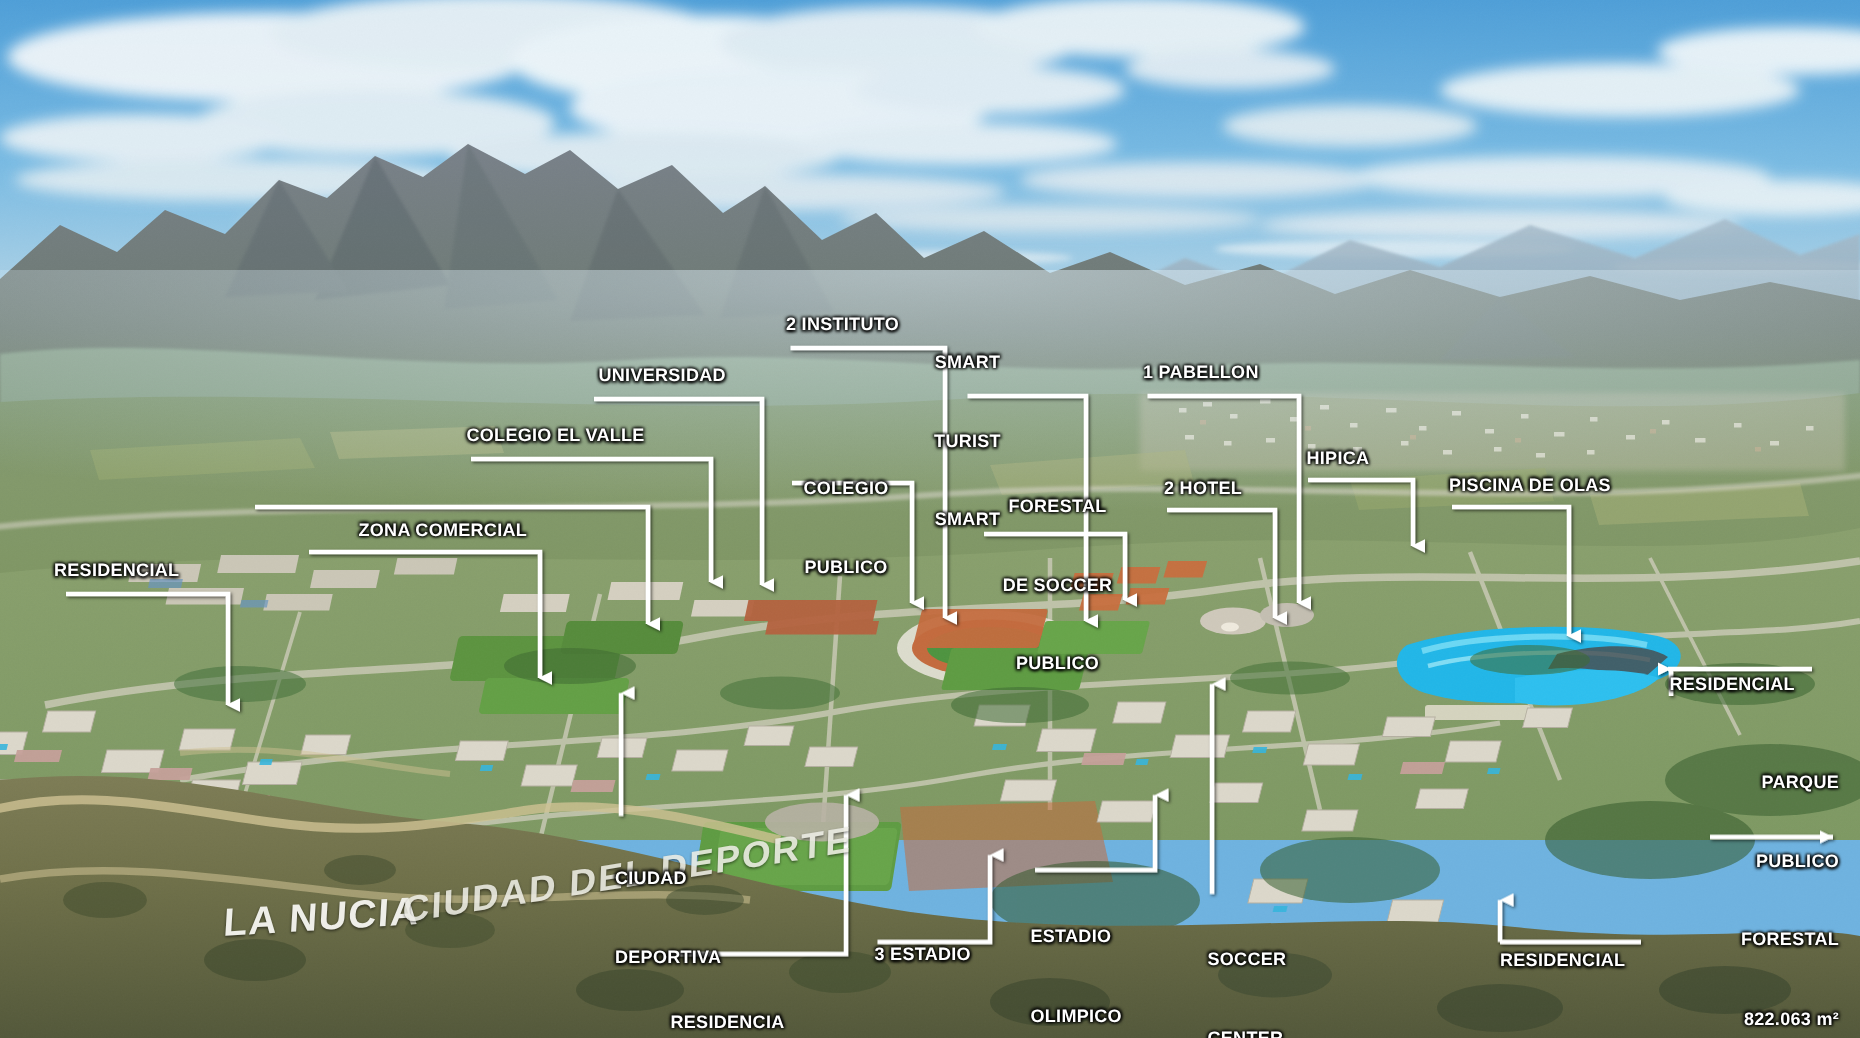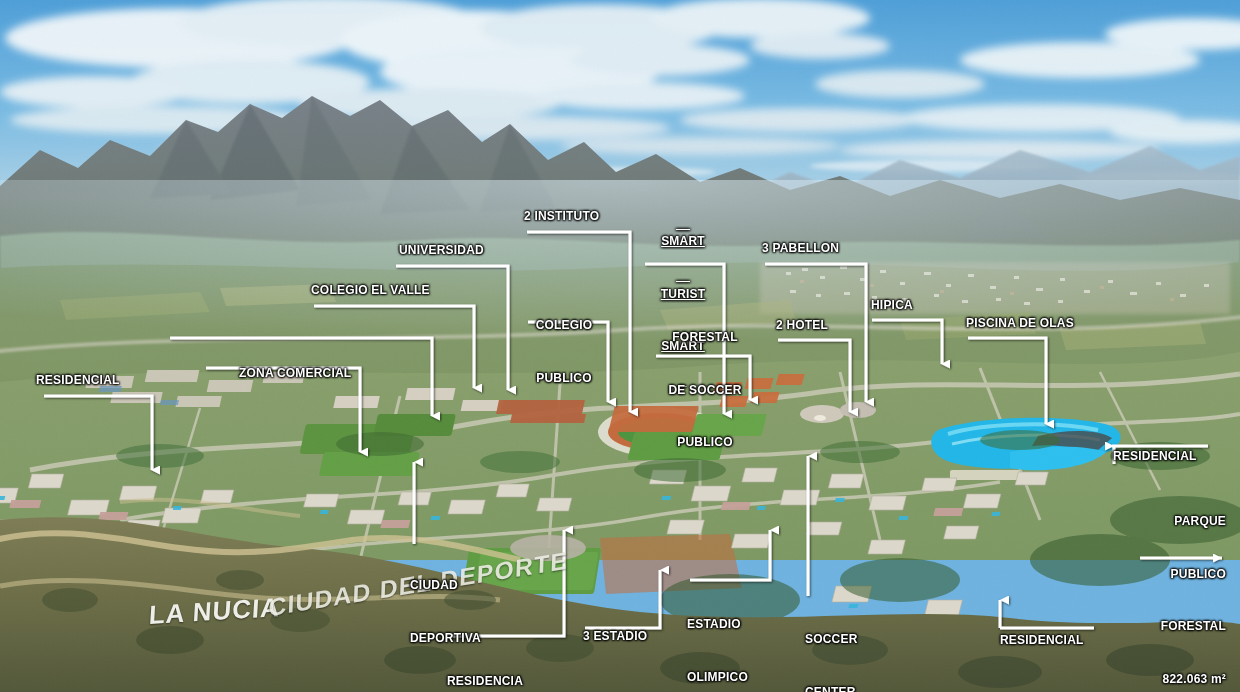--- a/index.html
+++ b/index.html
@@ -486,47 +486,47 @@
     <g stroke="#ffffff" stroke-width="3" fill="none" filter="url(#lsh)">
       <path d="M1112,446 L1112,426" marker-end="url(#ahu)"></path>
     </g>
   </svg>
 
   <div class="ground-title" id="gt-lanucia">LA NUCIA</div>
   <div class="ground-title" id="gt-ciudad">CIUDAD DEL DEPORTE</div>
 
   <div class="lbl l" style="left:36px;top:372px;">RESIDENCIAL</div>
 
-  <div class="lbl l" style="left:202px;top:365px;padding-left:37px;">ZONA COMERCIAL</div>
+  <div class="lbl l" style="left:202px;top:345px;padding-left:37px;">ZONA COMERCIAL</div>
 
 
   <div class="lbl l" style="left:311px;top:282px;">COLEGIO EL VALLE</div>
 
   <div class="lbl l" style="left:399px;top:242px;">UNIVERSIDAD</div>
 
   <div class="lbl c" style="left:520px;top:282px;width:88px;text-align:center;">
     <div>COLEGIO</div>
     <div>PUBLICO</div>
   </div>
 
   <div class="lbl l" style="left:524px;top:208px;">2 INSTITUTO</div>
 
-  <div class="lbl c" style="left:644px;top:198px;width:78px;text-decoration:underline;">
+  <div class="lbl c" style="left:606px;top:198px;width:78px;">
     <div>SMART</div>
     <div>TURIST</div>
     <div>SMART</div>
   </div>
 
   <div class="lbl c" style="left:651px;top:294px;width:108px;">
     <div>FORESTAL</div>
     <div>DE SOCCER</div>
     <div>PUBLICO</div>
   </div>
 
-  <div class="lbl l" style="left:762px;top:240px;">3 PABELLON</div>
+  <div class="lbl l" style="left:762px;top:240px;">1 PABELLON</div>
 
   <div class="lbl l" style="left:776px;top:317px;">2 HOTEL</div>
 
   <div class="lbl l" style="left:871px;top:297px;">HIPICA</div>
 
   <div class="lbl l" style="left:966px;top:315px;">PISCINA DE OLAS</div>
 
   <div class="lbl l" style="left:1113px;top:448px;">RESIDENCIAL</div>
 
   <div class="lbl r" style="left:1116px;top:478px;width:110px;">

